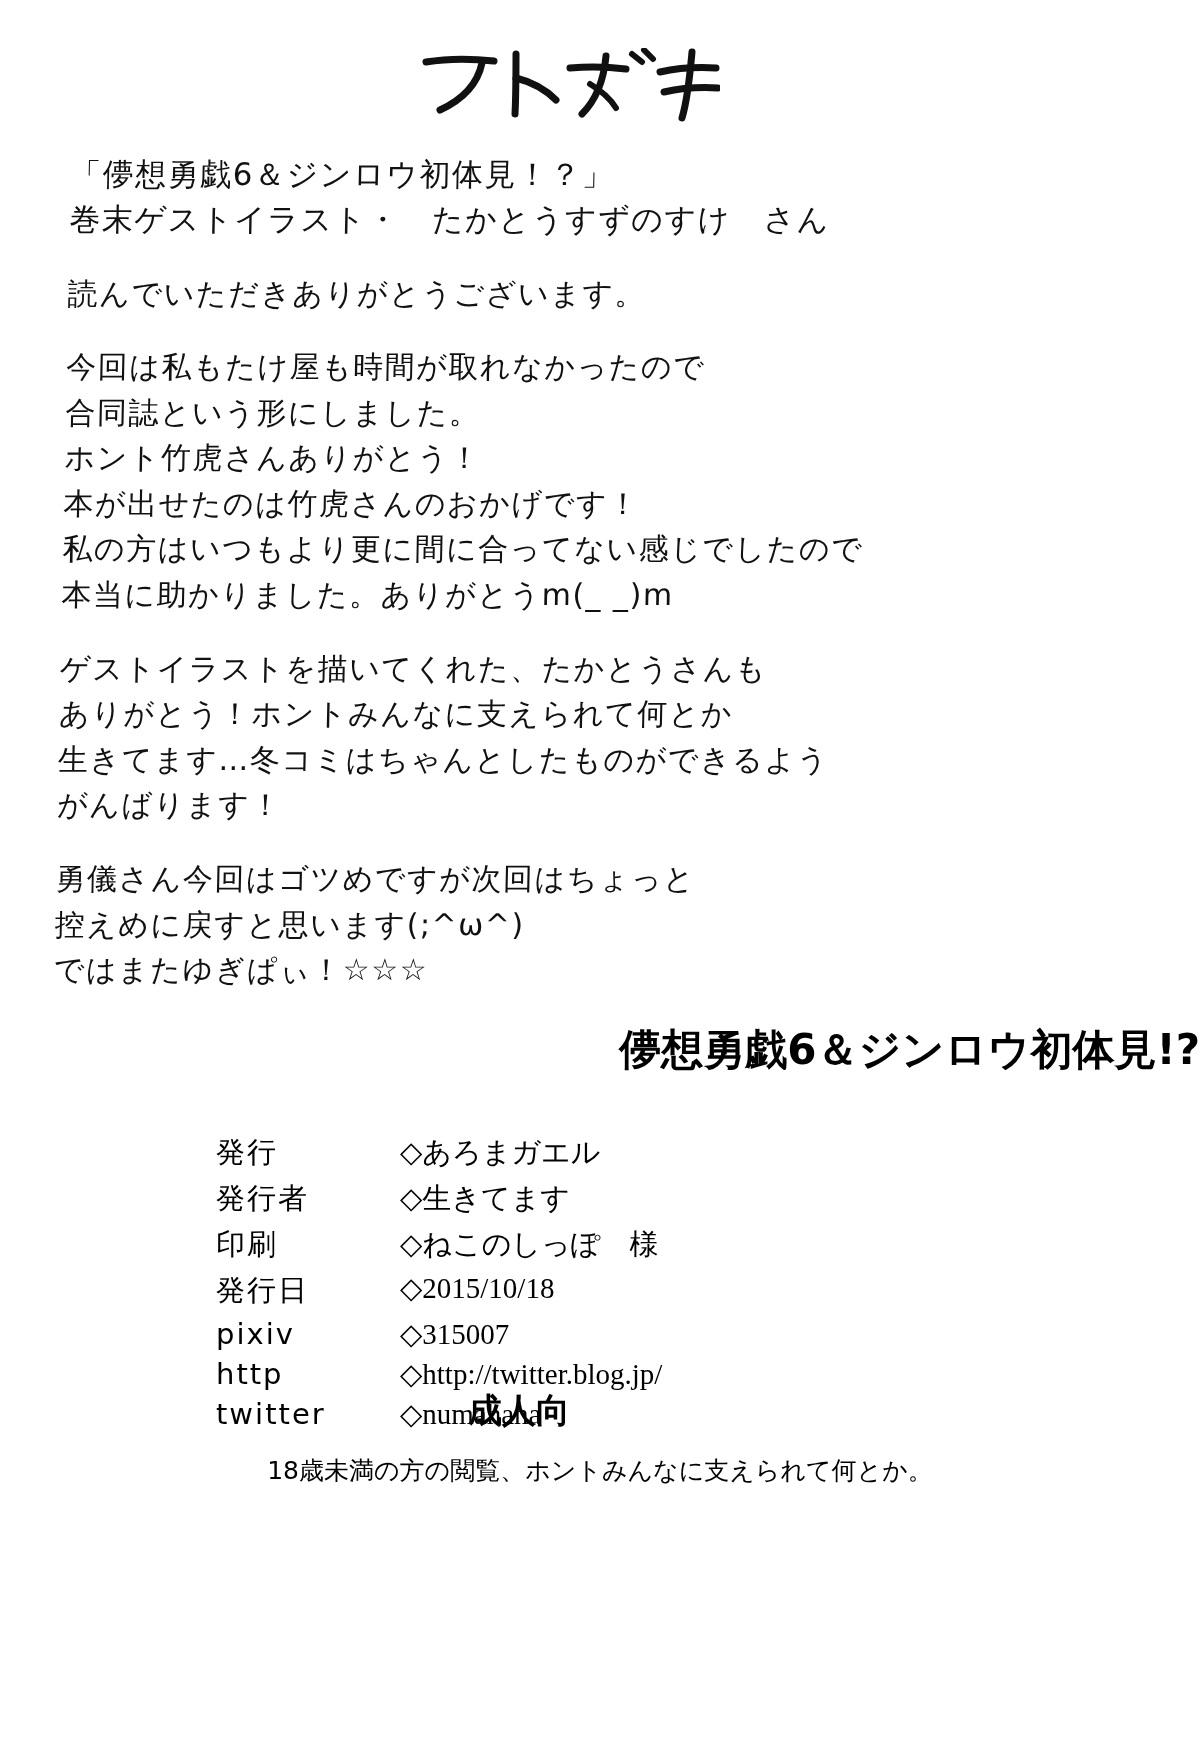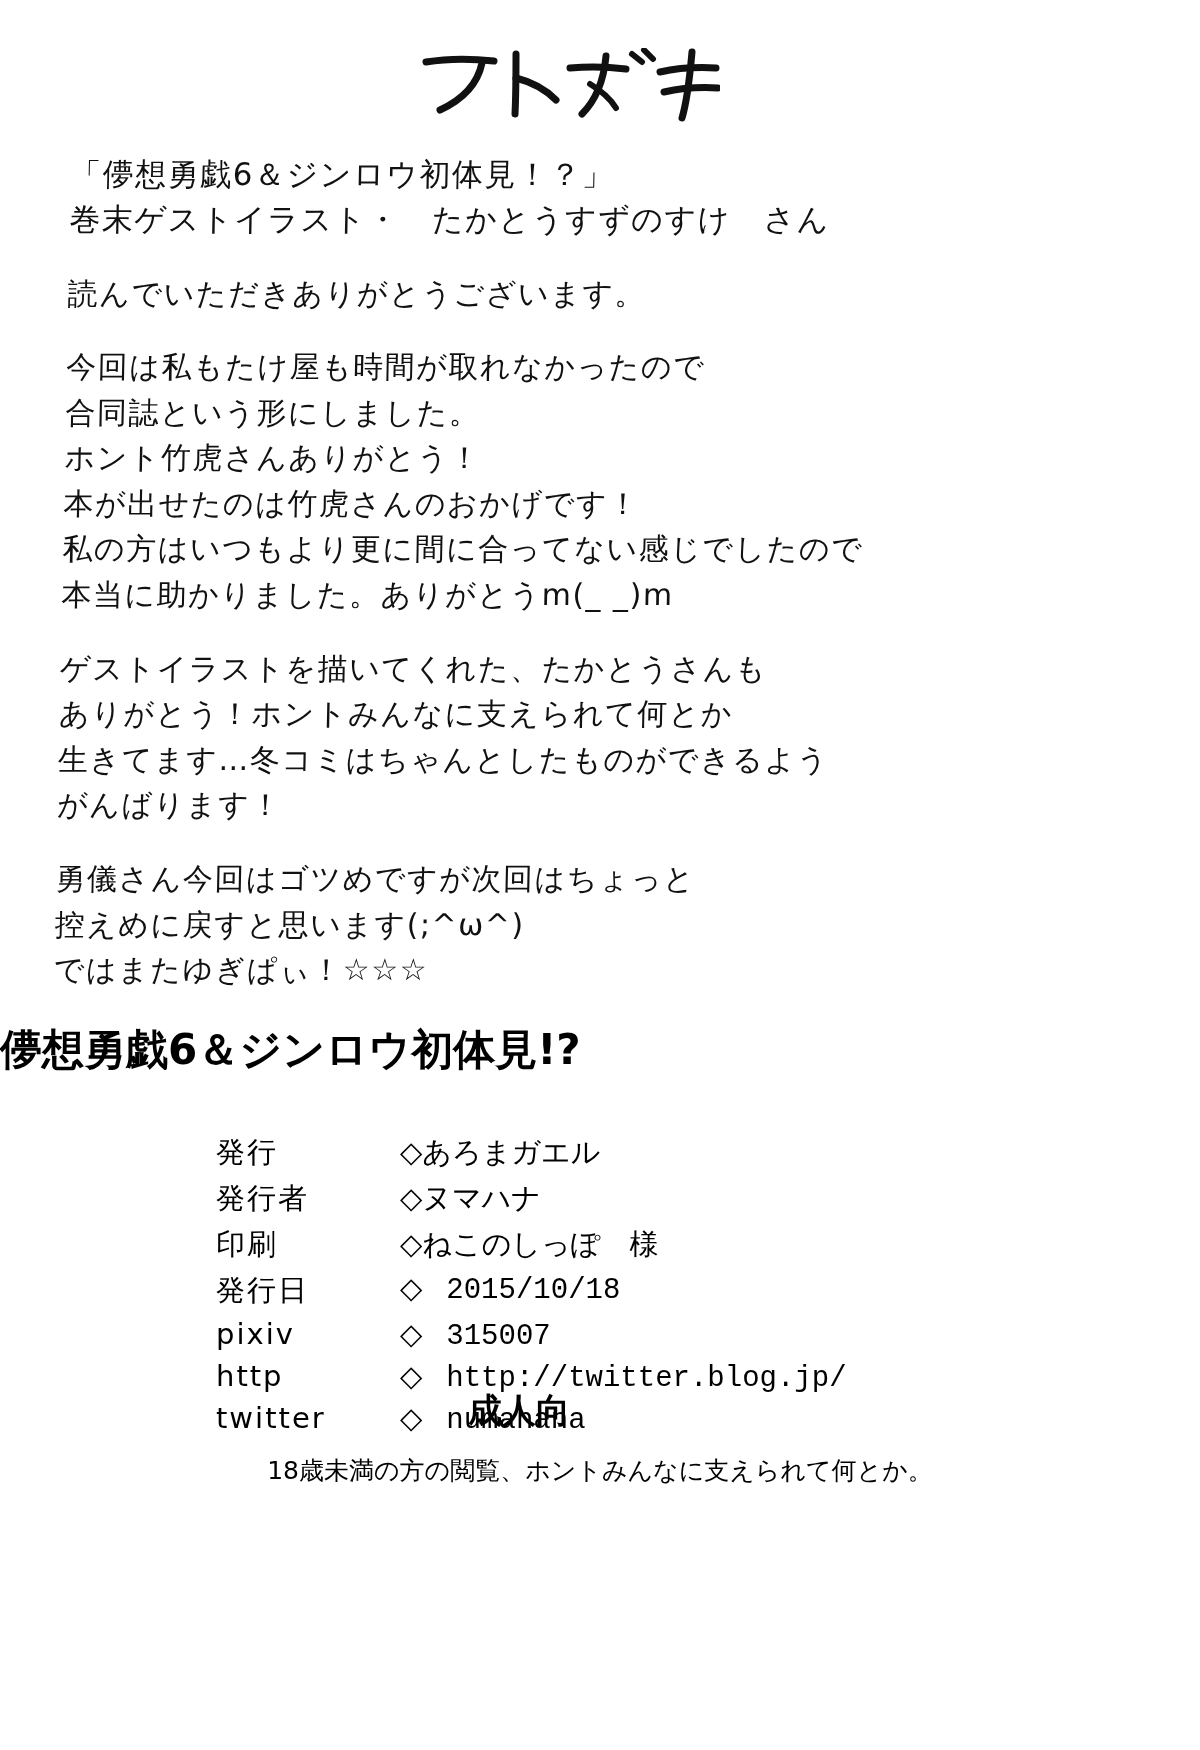--- a/index.html
+++ b/index.html
@@ -55,21 +55,21 @@
     font-size: 31px;
     line-height: 1.46;
   }
 
   
   .colophon-title {
     position: absolute;
     left: 0;
     top: 1022px;
     width: 1200px;
-    text-align: left;
+    text-align: right;
     font-family: "DejaVu Sans", sans-serif;
     font-weight: bold;
     font-size: 42px;
     letter-spacing: 0px;
     color: #000;
   }
 
   .colophon-table {
     position: absolute;
     left: 216px;
@@ -87,21 +87,21 @@
   .colophon-table td.k {
     width: 160px;
     font-family: "DejaVu Sans", sans-serif;
     letter-spacing: 2px;
   }
   .colophon-table td.v {
     padding-left: 24px;
     font-family: "DejaVu Sans", sans-serif;
   }
   .colophon-table td.v .dia { font-family: "DejaVu Sans", sans-serif; }
-  .colophon-table td.v .ser { font-family: Liberation Mono, monospace; margin-left: 24px; }
+  .colophon-table td.v .ser { font-family: Liberation Serif, serif; }
 
   .adult-mark {
     position: absolute;
     left: 0;
     top: 1388px;
     width: 1038px;
     text-align: center;
     font-family: "DejaVu Sans", sans-serif;
     font-weight: bold;
     font-size: 34px;
@@ -171,21 +171,21 @@
   <div class="colophon-title">儚想勇戯6＆ジンロウ初体見!?</div>
 
   <table class="colophon-table">
     <tbody>
       <tr>
         <td class="k">発行</td>
         <td class="v"><span class="dia">◇</span><span>あろまガエル</span></td>
       </tr>
       <tr>
         <td class="k">発行者</td>
-        <td class="v"><span class="dia">◇</span><span>ヌマハナ</span></td>
+        <td class="v"><span class="dia">◇</span><span>生きてます</span></td>
       </tr>
       <tr>
         <td class="k">印刷</td>
         <td class="v"><span class="dia">◇</span><span>ねこのしっぽ　様</span></td>
       </tr>
       <tr>
         <td class="k">発行日</td>
         <td class="v"><span class="dia">◇</span><span class="ser">2015/10/18</span></td>
       </tr>
       <tr>

